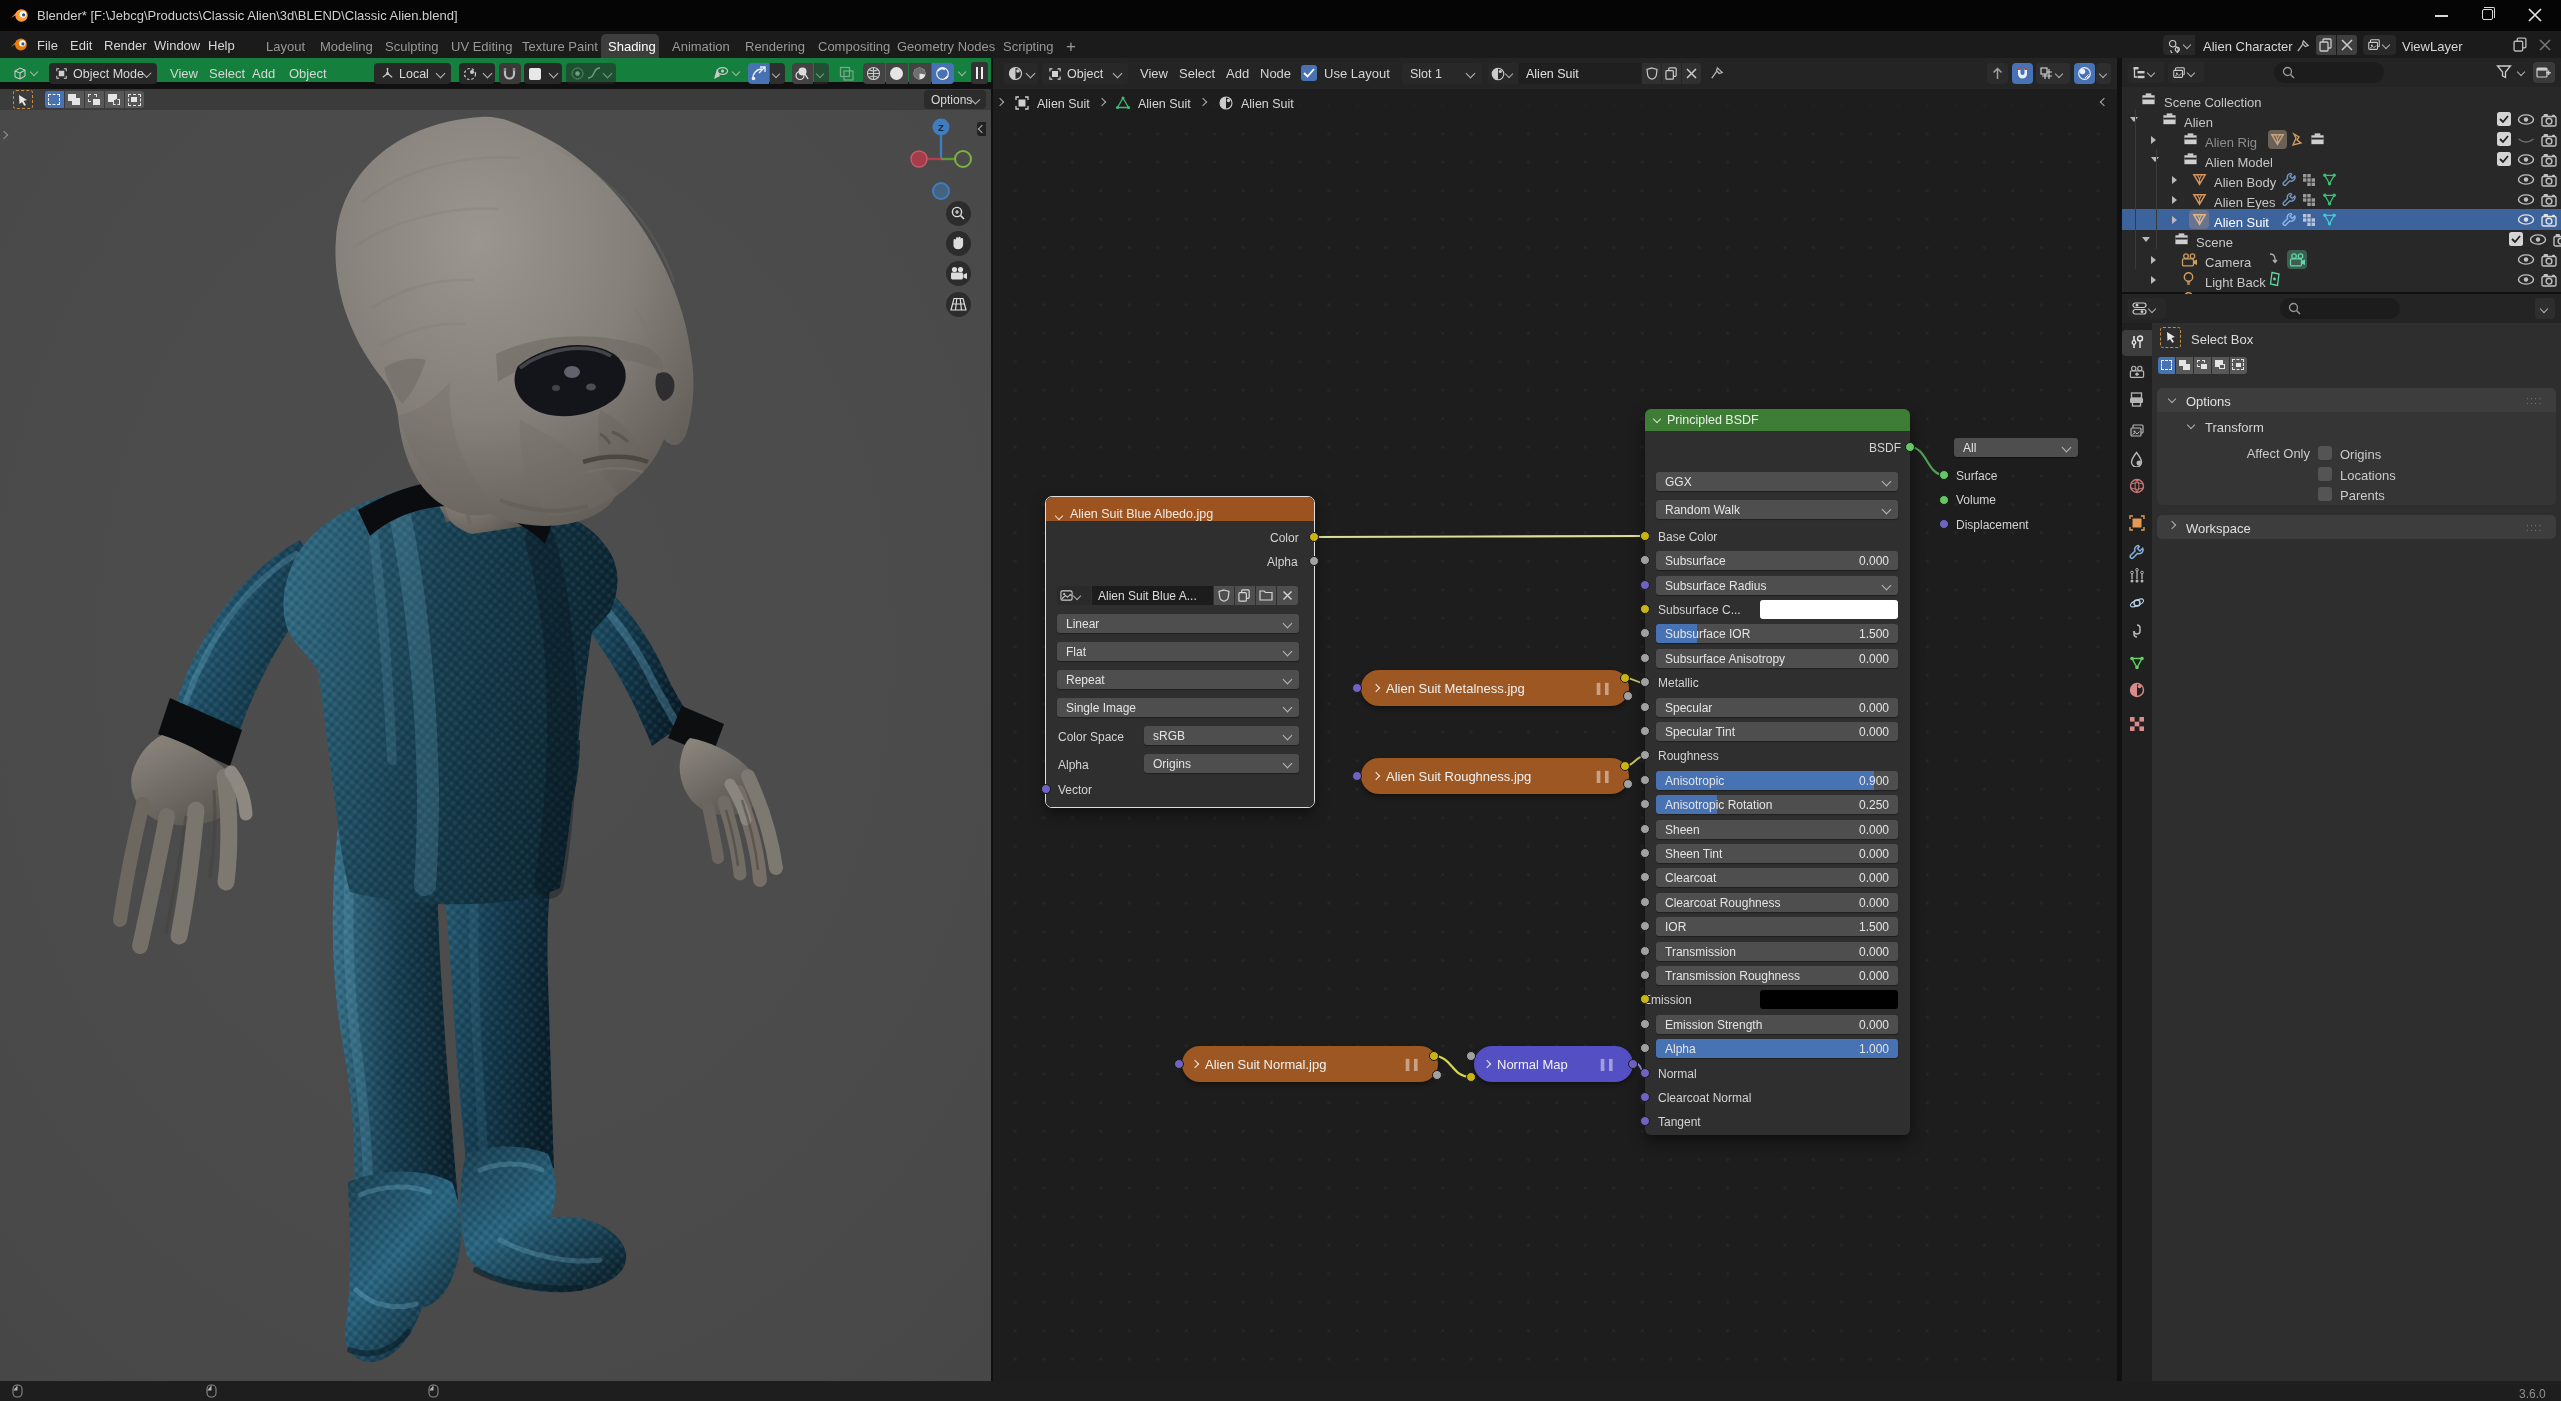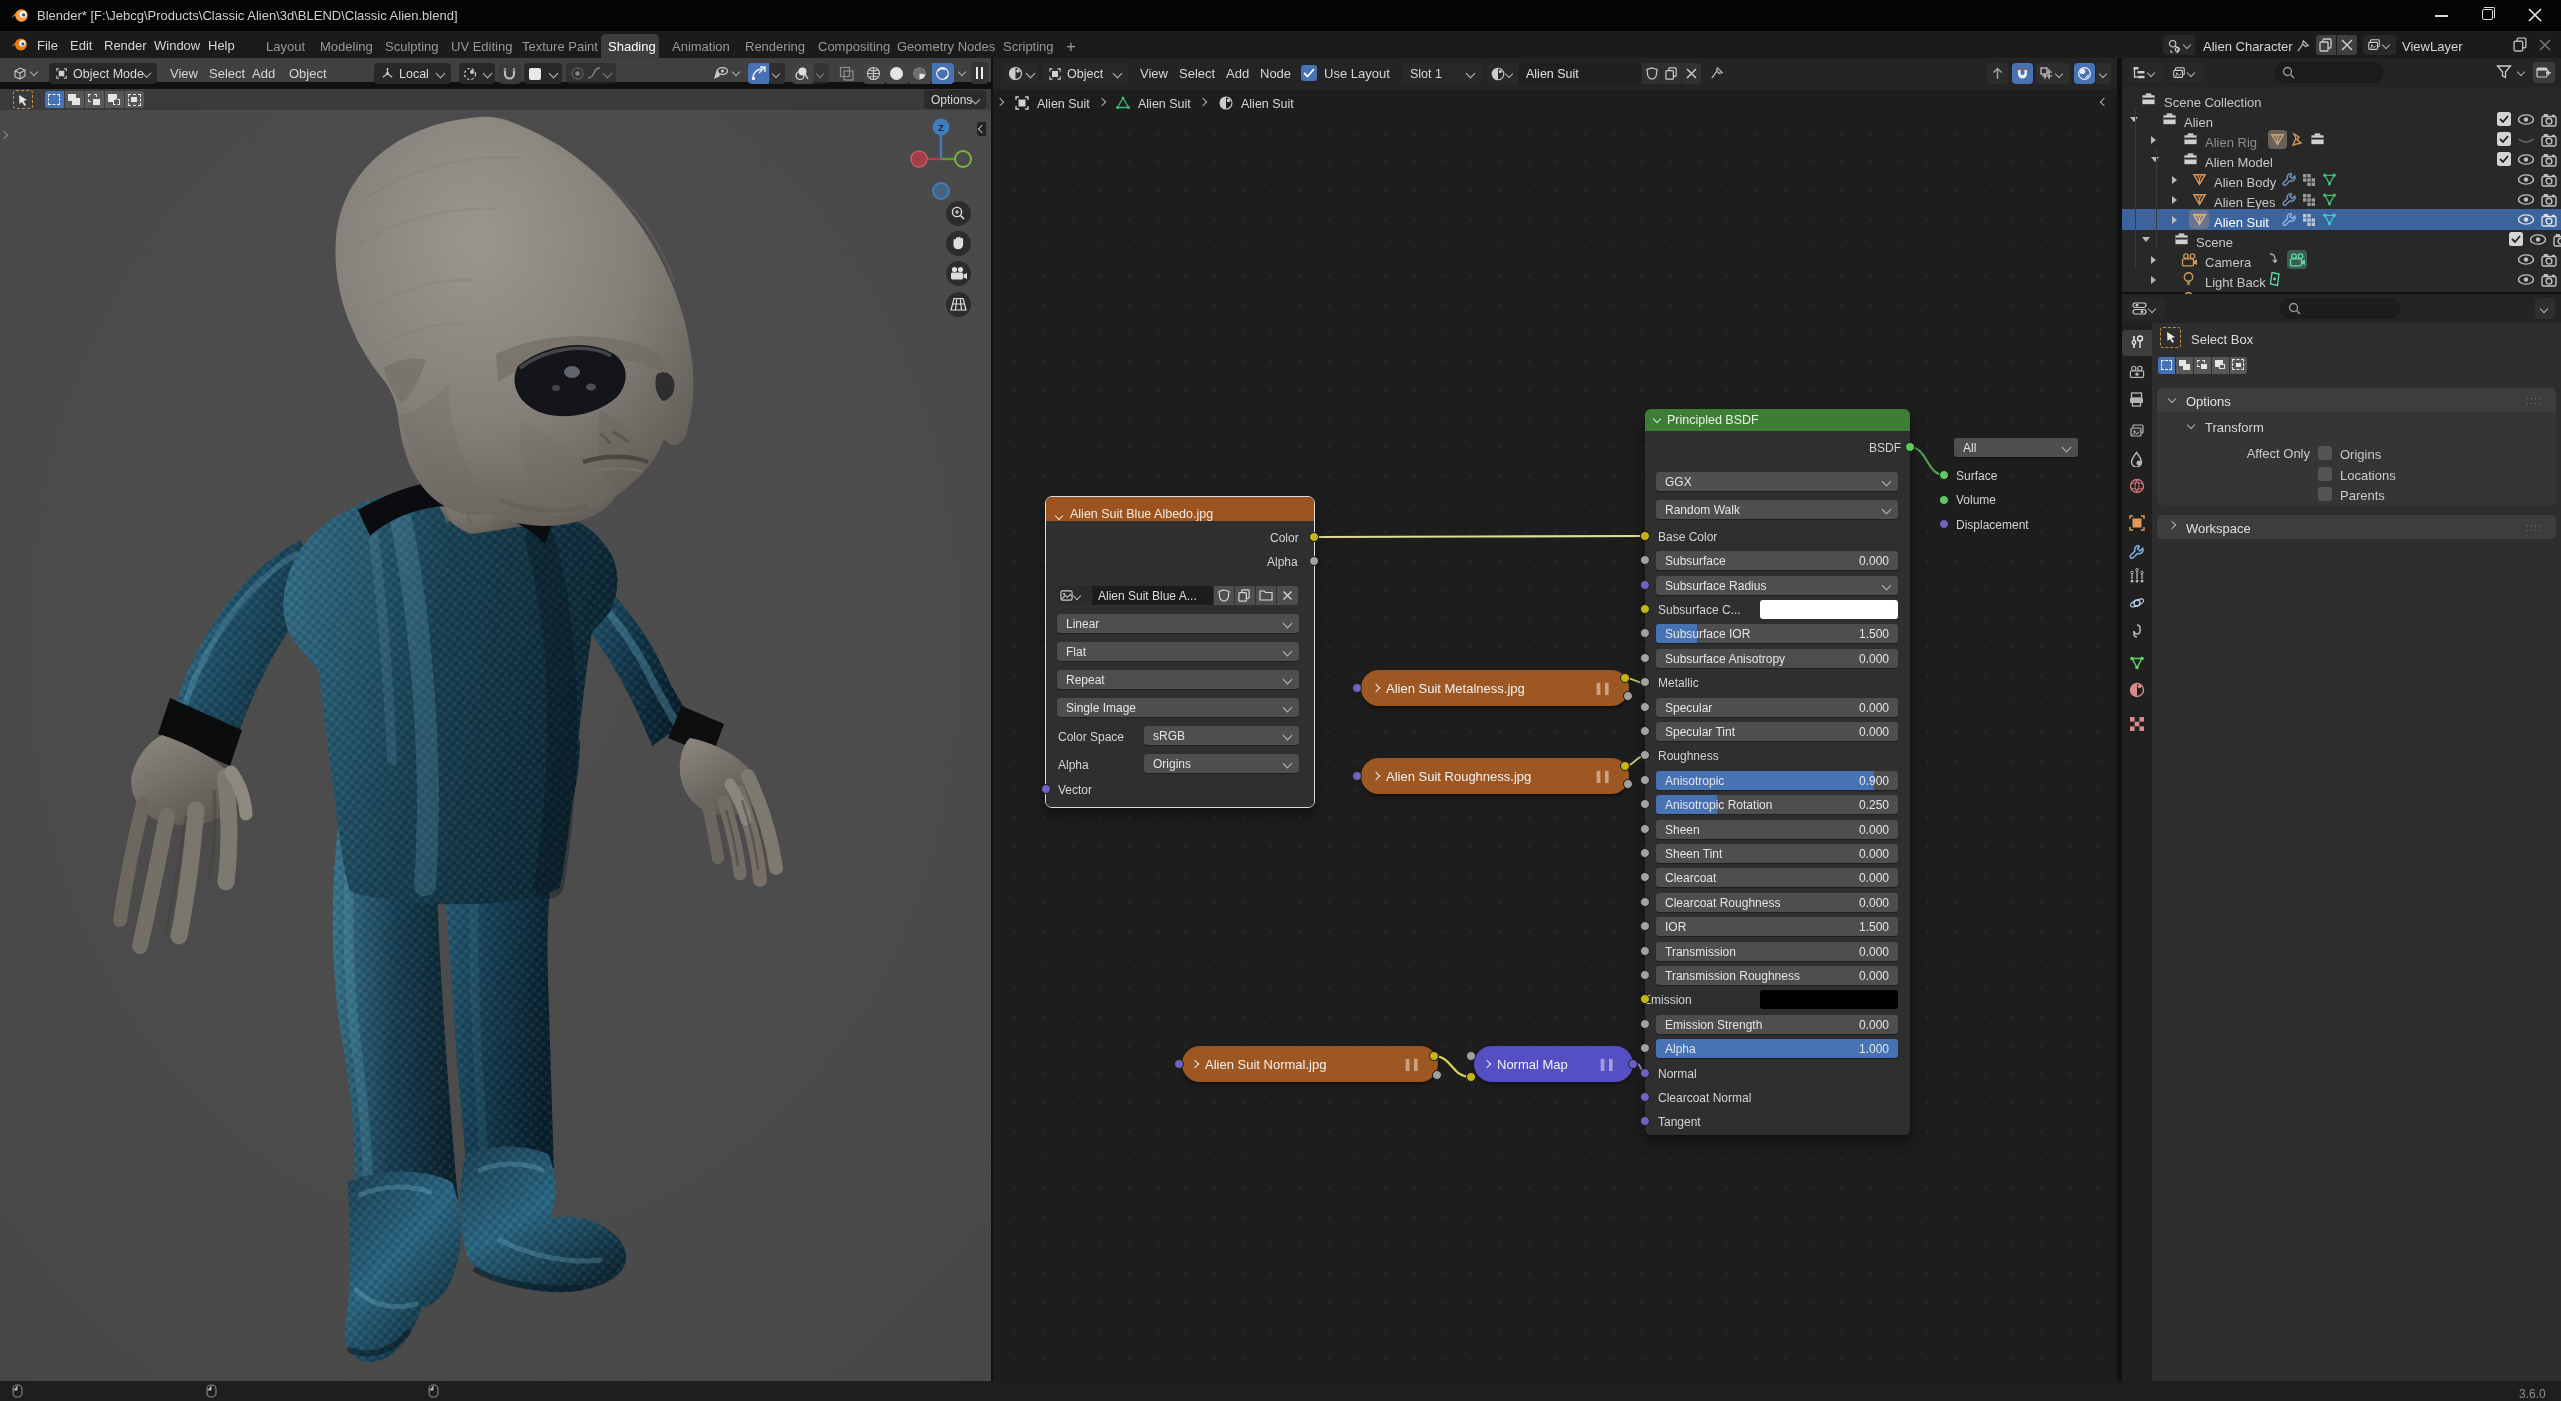--- a/index.html
+++ b/index.html
@@ -94,21 +94,21 @@
     </div>
 <div class="ab txt" style="left:2402px;top:9px">ViewLayer</div>
 <svg class="ab" style="left:2513px;top:6px" width="15" height="15" viewBox="0 0 14 14">
       <rect x="4" y="1" width="8" height="9" rx="1" fill="none" stroke="#b5b5b5" stroke-width="1.3"></rect>
       <rect x="1" y="4" width="8" height="9" rx="1" fill="#1b1b1b" stroke="#b5b5b5" stroke-width="1.3"></rect>
     </svg>
 <svg class="ab" style="left:2539px;top:8px" width="12" height="12">
       <path d="M1 1 L11 11 M11 1 L1 11" stroke="#777" stroke-width="1.5"></path>
     </svg>
 </div>
-<div class="ab" style="left:0;top:58px;width:991px;height:24px;background:#404040;">
+<div class="ab" style="left:0;top:58px;width:991px;height:24px;background:#15803d;">
 <svg class="ab" style="left:12px;top:8px" width="16" height="15" viewBox="0 0 16 15">
       <path d="M3 11 L8 13 L13 10 M3 11 L3 5 L8 2 L13 4 L13 10 M3 5 L8 7 L8 13 M8 7 L13 4" stroke="#c9c9c9" stroke-width="1.1" fill="none"></path>
     </svg>
 <span class="chevl ab" style="left:31px;top:11px"></span>
 <div class="ab w" style="left:49px;top:5px;width:108px;height:21px;padding:0 7px">
       <svg width="13" height="13" viewBox="0 0 14 14">
         <rect x="3.5" y="3.5" width="7" height="7" fill="#cfcfcf"></rect>
         <path d="M1 4 L1 1 L4 1 M10 1 L13 1 L13 4 M13 10 L13 13 L10 13 M4 13 L1 13 L1 10" stroke="#cfcfcf" stroke-width="1.3" fill="none"></path>
       </svg>
       <span style="margin-left:6px">Object Mode</span>

